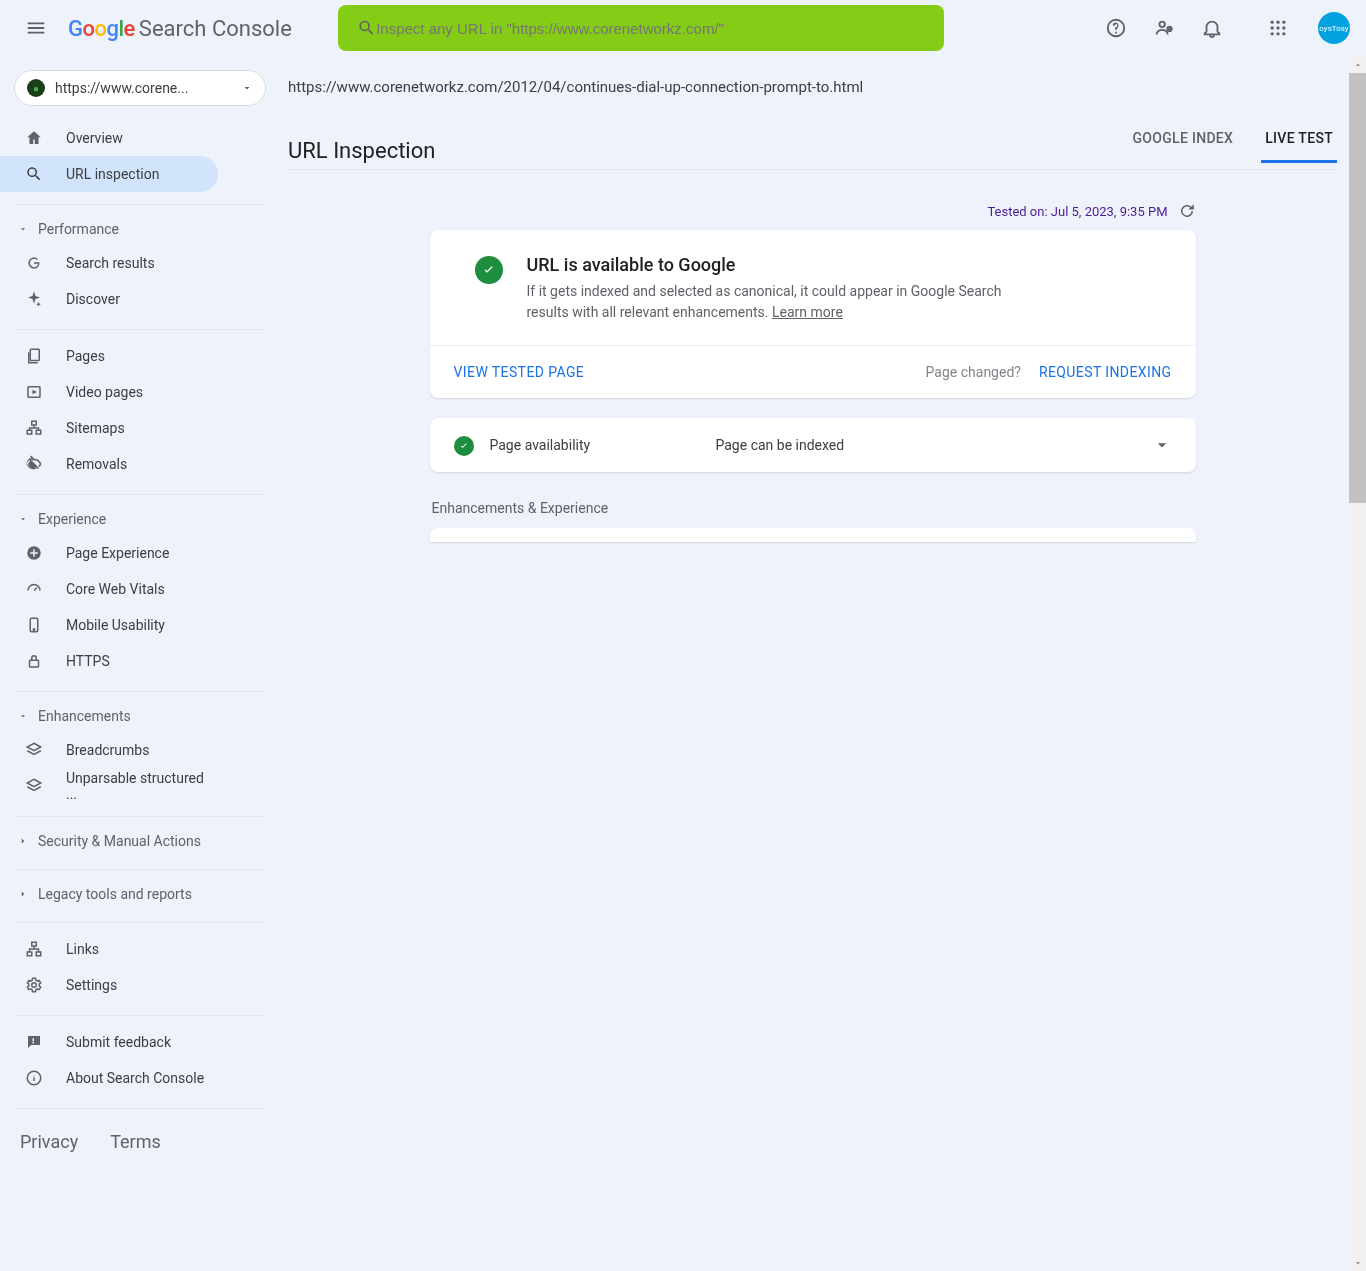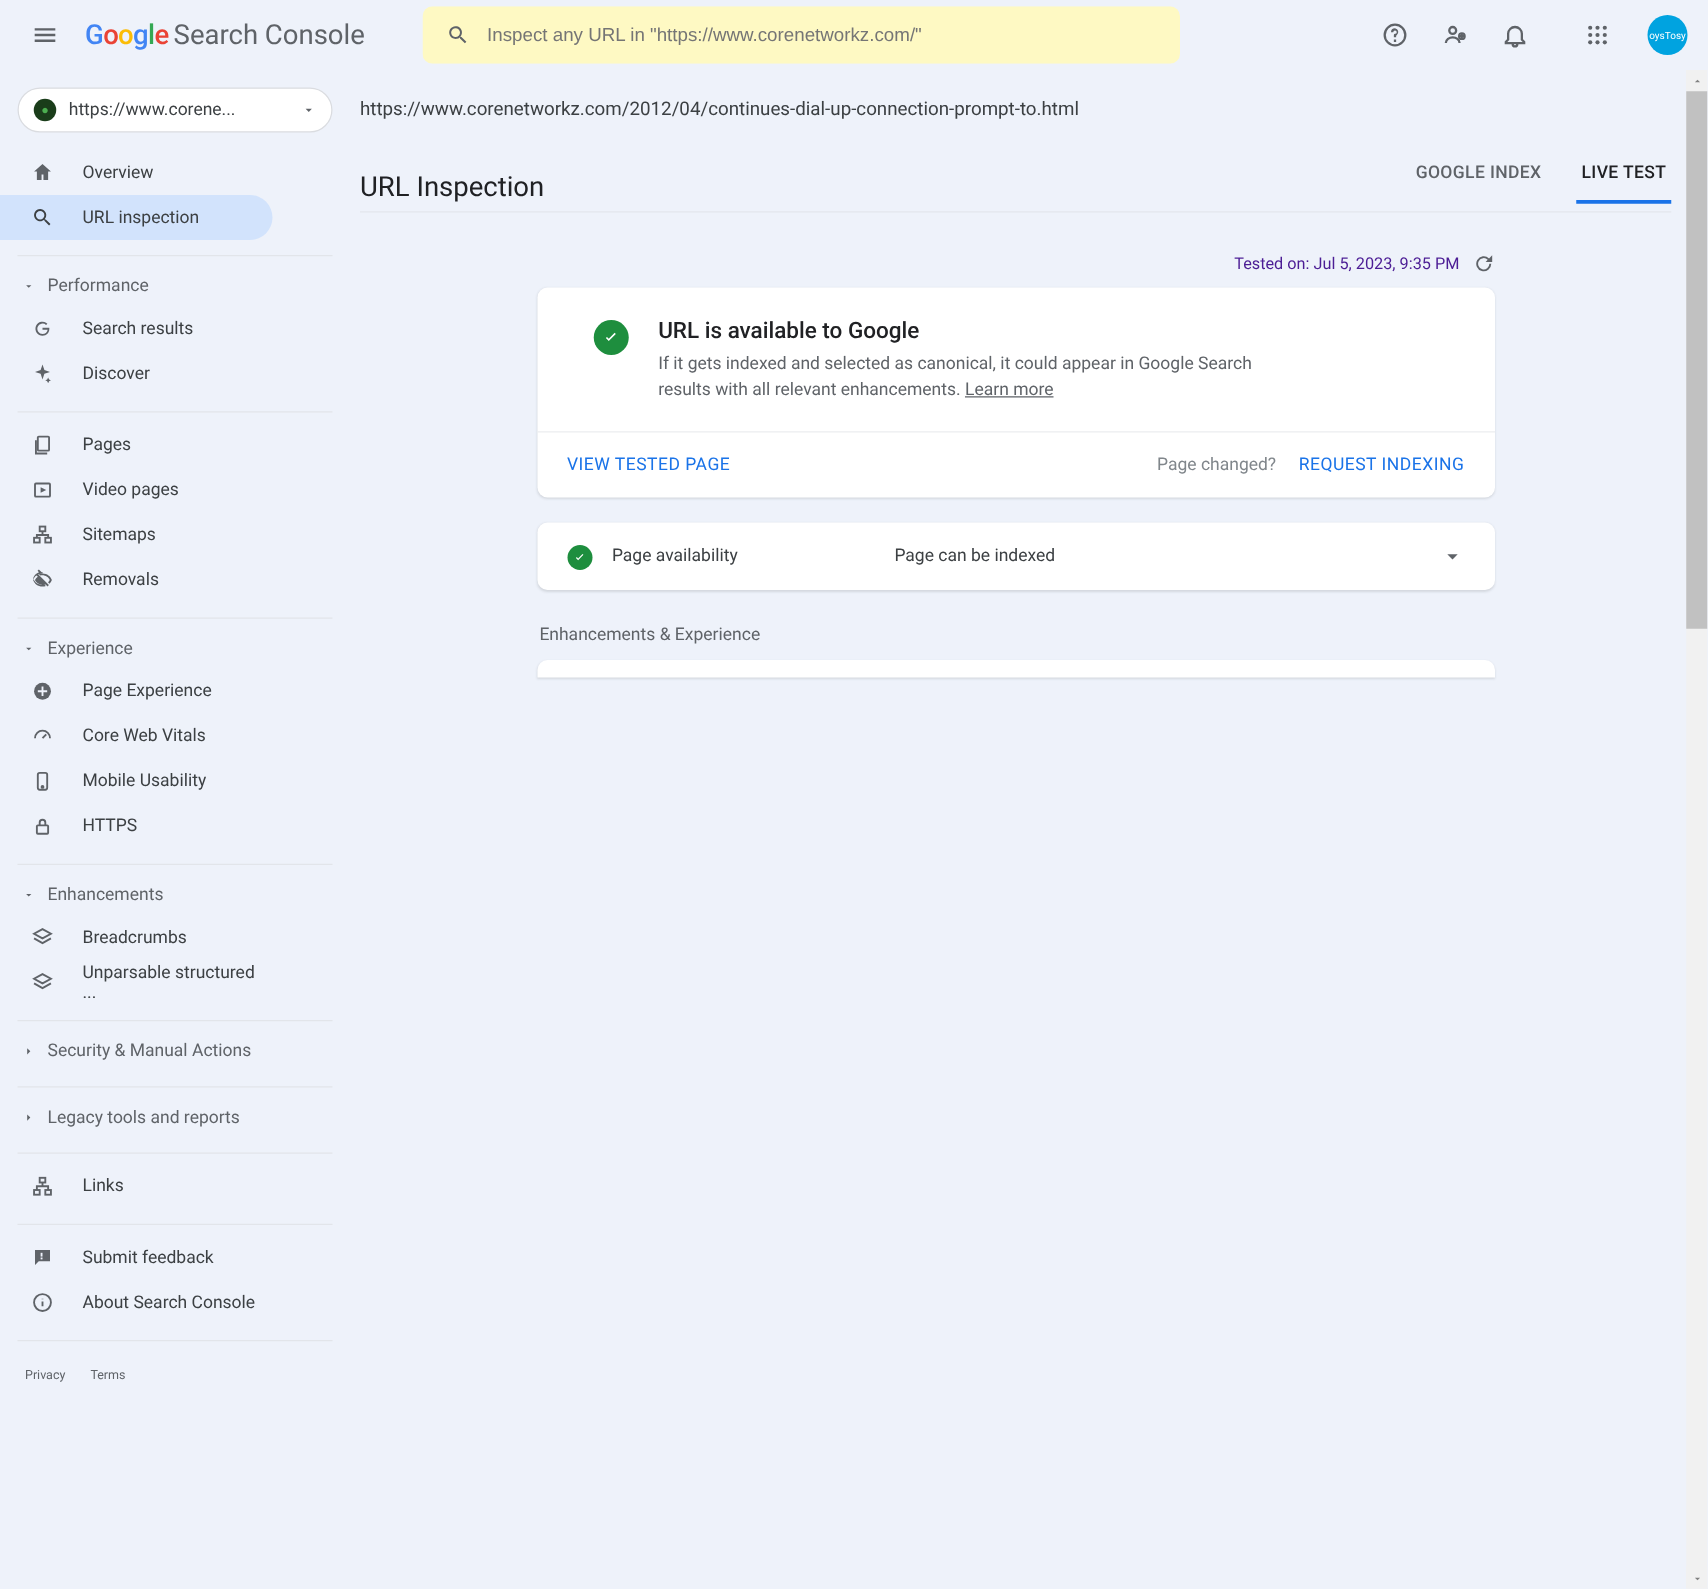--- a/index.html
+++ b/index.html
@@ -4,37 +4,37 @@
 <style>
   * { box-sizing: border-box; margin: 0; padding: 0; }
   body { font-family: Roboto, Arial, sans-serif; background: #eef2fa; color: #202124; font-size: 14px; width: 1366px; height: 1271px; overflow: hidden; display: flex; flex-direction: column;}
   .header { height: 56px; display: flex; align-items: center; padding: 0 16px; gap: 12px; background: #eef2fa;}
   .menu-btn { width: 40px; height: 40px; display:flex; align-items:center; justify-content:center; border-radius: 50%; cursor:pointer;}
   .logo-wrap { display:flex; align-items:center; gap:4px; cursor:pointer;}
   .google-logo { font-size: 22px; font-weight: 500; letter-spacing: -0.5px;}
   .g1{color:#4285F4}.g2{color:#EA4335}.g3{color:#FBBC05}.g4{color:#4285F4}.g5{color:#34A853}.g6{color:#EA4335}
   .console-text { font-size: 22px; color: #5f6368; font-weight: 400;}
   .search-wrap { flex: 0 0 auto; margin-left: 34px; }
-  .search-box { width: 606px; height: 46px; background: #fef9c3; border-radius: 8px; display:flex; align-items:center; padding: 0 18px; gap: 14px; border: 1px solid transparent;}
+  .search-box { width: 606px; height: 46px; background: #84cc16; border-radius: 8px; display:flex; align-items:center; padding: 0 18px; border: 1px solid transparent;}
   .search-box input { border:none; background:transparent; outline:none; font-size:15px; color:#5f6368; width: 100%;}
   .hdr-right { margin-left:auto; display:flex; align-items:center; gap: 8px;}
   .icon-btn { width: 40px; height: 40px; display:flex; align-items:center; justify-content:center; border-radius: 50%; cursor:pointer; color:#5f6368; position:relative;}
   .avatar { width: 32px; height: 32px; border-radius: 50%; background: #00a3e0; color:#fff; display:flex; align-items:center; justify-content:center; font-size:8px; margin-left: 12px; cursor:pointer;}
   .body-wrap { flex:1; display:flex; min-height:0;}
   .sidebar { width: 280px; flex-shrink: 0; padding-top: 10px; overflow-y:auto;}
   .prop-selector { margin: 4px 14px 14px; height: 36px; border: 1px solid #dadce0; border-radius: 20px; background:#fff; display:flex; align-items:center; padding: 0 12px; gap:10px; cursor:pointer;}
   .prop-selector .fav { width:18px; height:18px; border-radius:50%; background:#1a3d1a; display:inline-flex; align-items:center; justify-content:center; font-size:10px; color:#4caf50;}
   .prop-selector .label { flex:1; font-size:14px; color:#3c4043; overflow:hidden; text-overflow:ellipsis; white-space:nowrap;}
   .nav-item { height: 36px; display:flex; align-items:center; padding-left: 24px; gap: 22px; color:#3c4043; cursor:pointer; border-radius: 0 18px 18px 0; margin-right: 62px;}
   .nav-item.active { background: #d2e3fc; }
   .nav-icon { width: 20px; display:flex; justify-content:center; align-items:center; color:#5f6368;}
   .nav-sep { height: 1px; background: #dadce0; margin: 12px 14px 8px 14px; opacity:0.6;}
   .nav-group { height: 32px; display:flex; align-items:center; padding-left: 18px; gap: 10px; color:#5f6368; font-size:14px; cursor:pointer;}
   .nav-group .chev { width: 10px; }
-  .footer-links { padding: 14px 20px; display:flex; gap:20px; font-size:10px; color:#5f6368;}
+  .footer-links { padding: 14px 20px; display:flex; gap:32px; font-size:18px; color:#5f6368;}
   .footer-links span { cursor:pointer;}
   .content { flex:1; display:flex; min-height:0;}
   .main { flex:1; padding: 20px 12px 0 8px; overflow:hidden;}
   .url-line { font-size: 15px; color:#3c4043; padding: 2px 0 24px 0;}
   .page-hdr { display:flex; align-items:flex-end; border-bottom: 1px solid transparent; margin-bottom: 8px;}
   .page-title { font-size: 22px; color:#202124; font-weight: 400;}
   .tabs { margin-left:auto; display:flex; gap: 24px; font-size:14px;}
   .tab { color:#5f6368; padding: 10px 4px 14px; border-bottom: 3px solid transparent; cursor:pointer; font-weight:500; letter-spacing:0.3px;}
   .tab.active { color:#202124; border-bottom-color:#1a73e8;}
   .hr1 { height:1px; background:#dadce0; opacity:0.5; margin-top:-3px;}
@@ -301,20 +301,29 @@
       <span class="nav-icon">
           <svg width="18" height="18" viewBox="0 0 24 24" fill="none" stroke="#5f6368" stroke-width="2">
             <rect x="9" y="3" width="6" height="5"></rect>
             <rect x="3" y="16" width="6" height="5"></rect>
             <rect x="15" y="16" width="6" height="5"></rect>
             <path d="M12 8v4M6 16v-4h12v4"></path>
           </svg>
         </span>
       <span>Links</span>
     </div>
+    <div class="nav-item">
+      <span class="nav-icon">
+          <svg width="18" height="18" viewBox="0 0 24 24" fill="none" stroke="#5f6368" stroke-width="2">
+            <circle cx="12" cy="12" r="3"></circle>
+            <path d="M19 12a7 7 0 0 0-.1-1.2l2-1.6-2-3.4-2.4 1a7 7 0 0 0-2-1.2L14 3h-4l-.5 2.6a7 7 0 0 0-2 1.2l-2.4-1-2 3.4 2 1.6A7 7 0 0 0 5 12c0 .4 0 .8.1 1.2l-2 1.6 2 3.4 2.4-1a7 7 0 0 0 2 1.2L10 21h4l.5-2.6a7 7 0 0 0 2-1.2l2.4 1 2-3.4-2-1.6c.1-.4.1-.8.1-1.2z"></path>
+          </svg>
+        </span>
+      <span>Settings</span>
+    </div>
     <div class="nav-sep"></div>
     <div class="nav-item">
       <span class="nav-icon">
           <svg width="18" height="18" viewBox="0 0 24 24" fill="#5f6368">
             <path d="M4 4h16v12H8l-4 4z"></path>
             <rect x="10" y="7" width="2" height="4" fill="#eef2fa"></rect>
             <rect x="10" y="12" width="2" height="2" fill="#eef2fa"></rect>
           </svg>
         </span>
       <span>Submit feedback</span>

